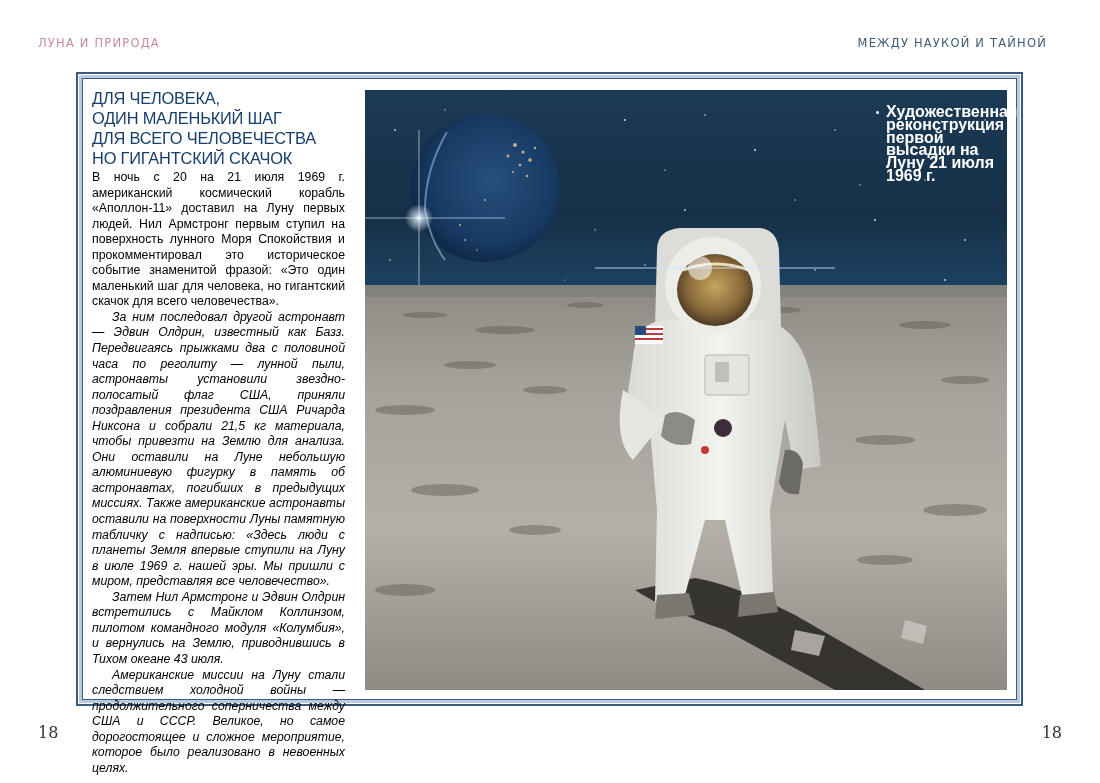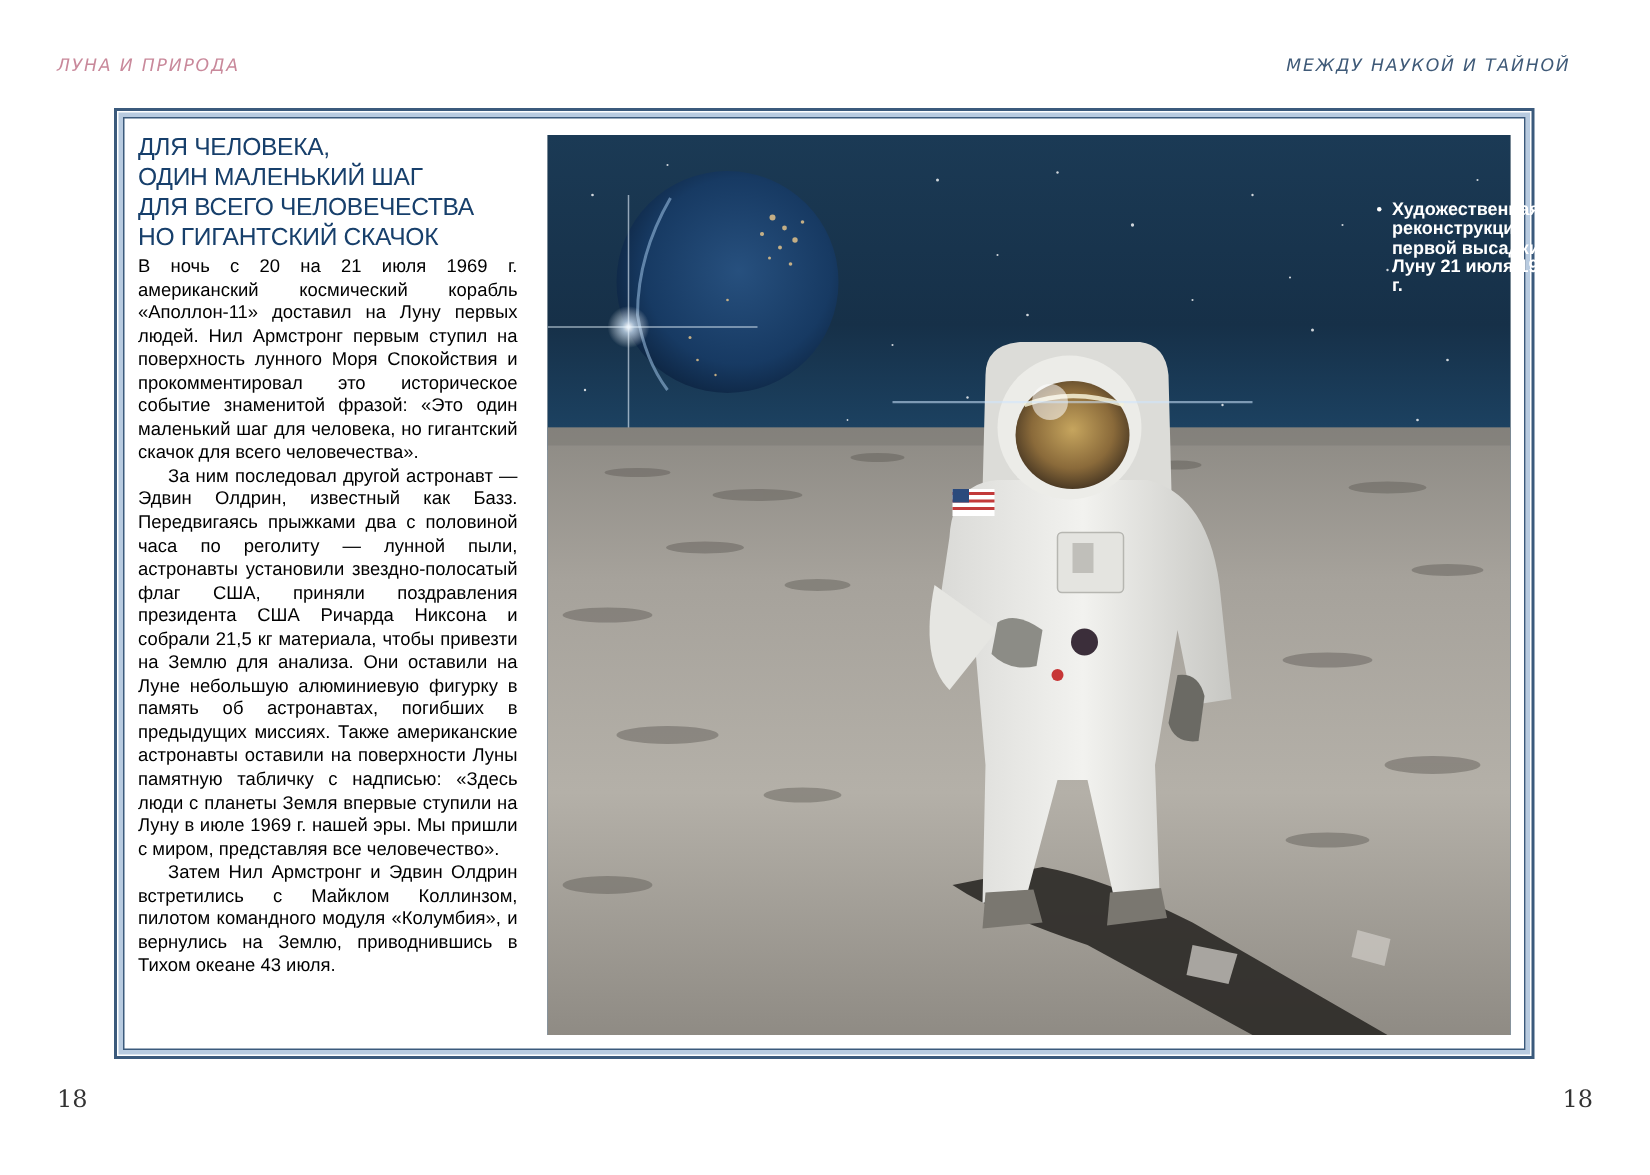--- a/index.html
+++ b/index.html
@@ -4,21 +4,20 @@
   <style>
     html, body { margin: 0; padding: 0; }
     body {
       width: 1100px; height: 783px; background: #ffffff;
       position: relative; overflow: hidden;
       font-family: "DejaVu Sans", sans-serif;
     }
     .running-head {
       position: absolute; top: 36px; font-size: 11.5px; letter-spacing: 1.2px;
       font-family: "DejaVu Sans", sans-serif;
-      font-style: italic;
     }
     .running-head.left { left: 38px; color: #c9899b; }
     .running-head.right { right: 53px; color: #3f5a78; }
     .folio {
       position: absolute; top: 723px; font-size: 16px; color: #333;
       font-family: "DejaVu Serif", serif;
     }
     .folio.left { left: 38px; }
     .folio.right { right: 38px; }
 
@@ -44,32 +43,32 @@
       text-transform: uppercase; letter-spacing: -0.2px;
       font-family: "Liberation Sans", sans-serif; color: #173f6b;
     }
     .headline span { display: block; }
     .body-text {
       margin-top: 2px;
       font-family: "Liberation Sans", sans-serif; font-size: 12.3px; line-height: 15.55px;
       color: #000000;
     }
     .body-text p { margin: 0; text-align: justify; }
-    .body-text p + p { text-indent: 20px; }
+    .body-text p + p { text-indent: 20px; font-style: italic; }
 
     .photo {
       position: absolute; left: 365px; top: 90px; width: 642px; height: 600px;
       overflow: hidden; z-index: 2;
       background: #0f2a40;
     }
     .photo svg { display: block; }
     .caption {
-      position: absolute; left: 928px; top: 106px; width: 120px;
+      position: absolute; left: 886px; top: 106px; width: 120px;
       font-family: "Liberation Sans", sans-serif; font-weight: bold;
-      font-size: 12px; line-height: 12.8px; color: #ffffff; z-index: 3; margin-top: 27px;
+      font-size: 16px; line-height: 12.8px; color: #ffffff; z-index: 3;
     }
     .caption-bullet {
       position: absolute; left: -10px; top: 5px; width: 3px; height: 3px;
       background: #fff; border-radius: 50%;
     }
   </style>
 </head>
 <body>
 
 <div class="running-head left">ЛУНА И ПРИРОДА</div>
@@ -81,20 +80,21 @@
   <h1 class="headline">
     <span>ДЛЯ ЧЕЛОВЕКА,</span>
     <span>ОДИН МАЛЕНЬКИЙ ШАГ</span>
     <span>ДЛЯ ВСЕГО ЧЕЛОВЕЧЕСТВА</span>
     <span>НО ГИГАНТСКИЙ СКАЧОК</span>
   </h1>
   <div class="body-text">
     <p>В ночь с 20 на 21 июля 1969 г. американский космический корабль «Аполлон-11» доставил на Луну первых людей. Нил Армстронг первым ступил на поверхность лунного Моря Спокойствия и прокомментировал это историческое событие знаменитой фразой: «Это один маленький шаг для человека, но гигантский скачок для всего человечества».</p>
     <p>За ним последовал другой астронавт — Эдвин Олдрин, известный как Базз. Передвигаясь прыжками два с половиной часа по реголиту — лунной пыли, астронавты установили звездно-полосатый флаг США, приняли поздравления президента США Ричарда Никсона и собрали 21,5 кг материала, чтобы привезти на Землю для анализа. Они оставили на Луне небольшую алюминиевую фигурку в память об астронавтах, погибших в предыдущих миссиях. Также американские астронавты оставили на поверхности Луны памятную табличку с надписью: «Здесь люди с планеты Земля впервые ступили на Луну в июле 1969 г. нашей эры. Мы пришли с миром, представляя все человечество».</p>
     <p>Затем Нил Армстронг и Эдвин Олдрин встретились с Майклом Коллинзом, пилотом командного модуля «Колумбия», и вернулись на Землю, приводнившись в Тихом океане 43 июля.</p>
+    <p>Американские миссии на Луну стали следствием холодной войны — продолжительного соперничества между США и СССР. Великое, но самое дорогостоящее и сложное мероприятие, которое было реализовано в невоенных целях.</p>
   </div>
 </div>
 
 <div class="photo">
   <svg width="642" height="600" viewBox="0 0 642 600" xmlns="http://www.w3.org/2000/svg">
     <defs>
       <linearGradient id="sky" x1="0" y1="0" x2="0" y2="1">
         <stop offset="0" stop-color="#1b3a55"></stop>
         <stop offset="0.6" stop-color="#163048"></stop>
         <stop offset="1" stop-color="#1d4566"></stop>

